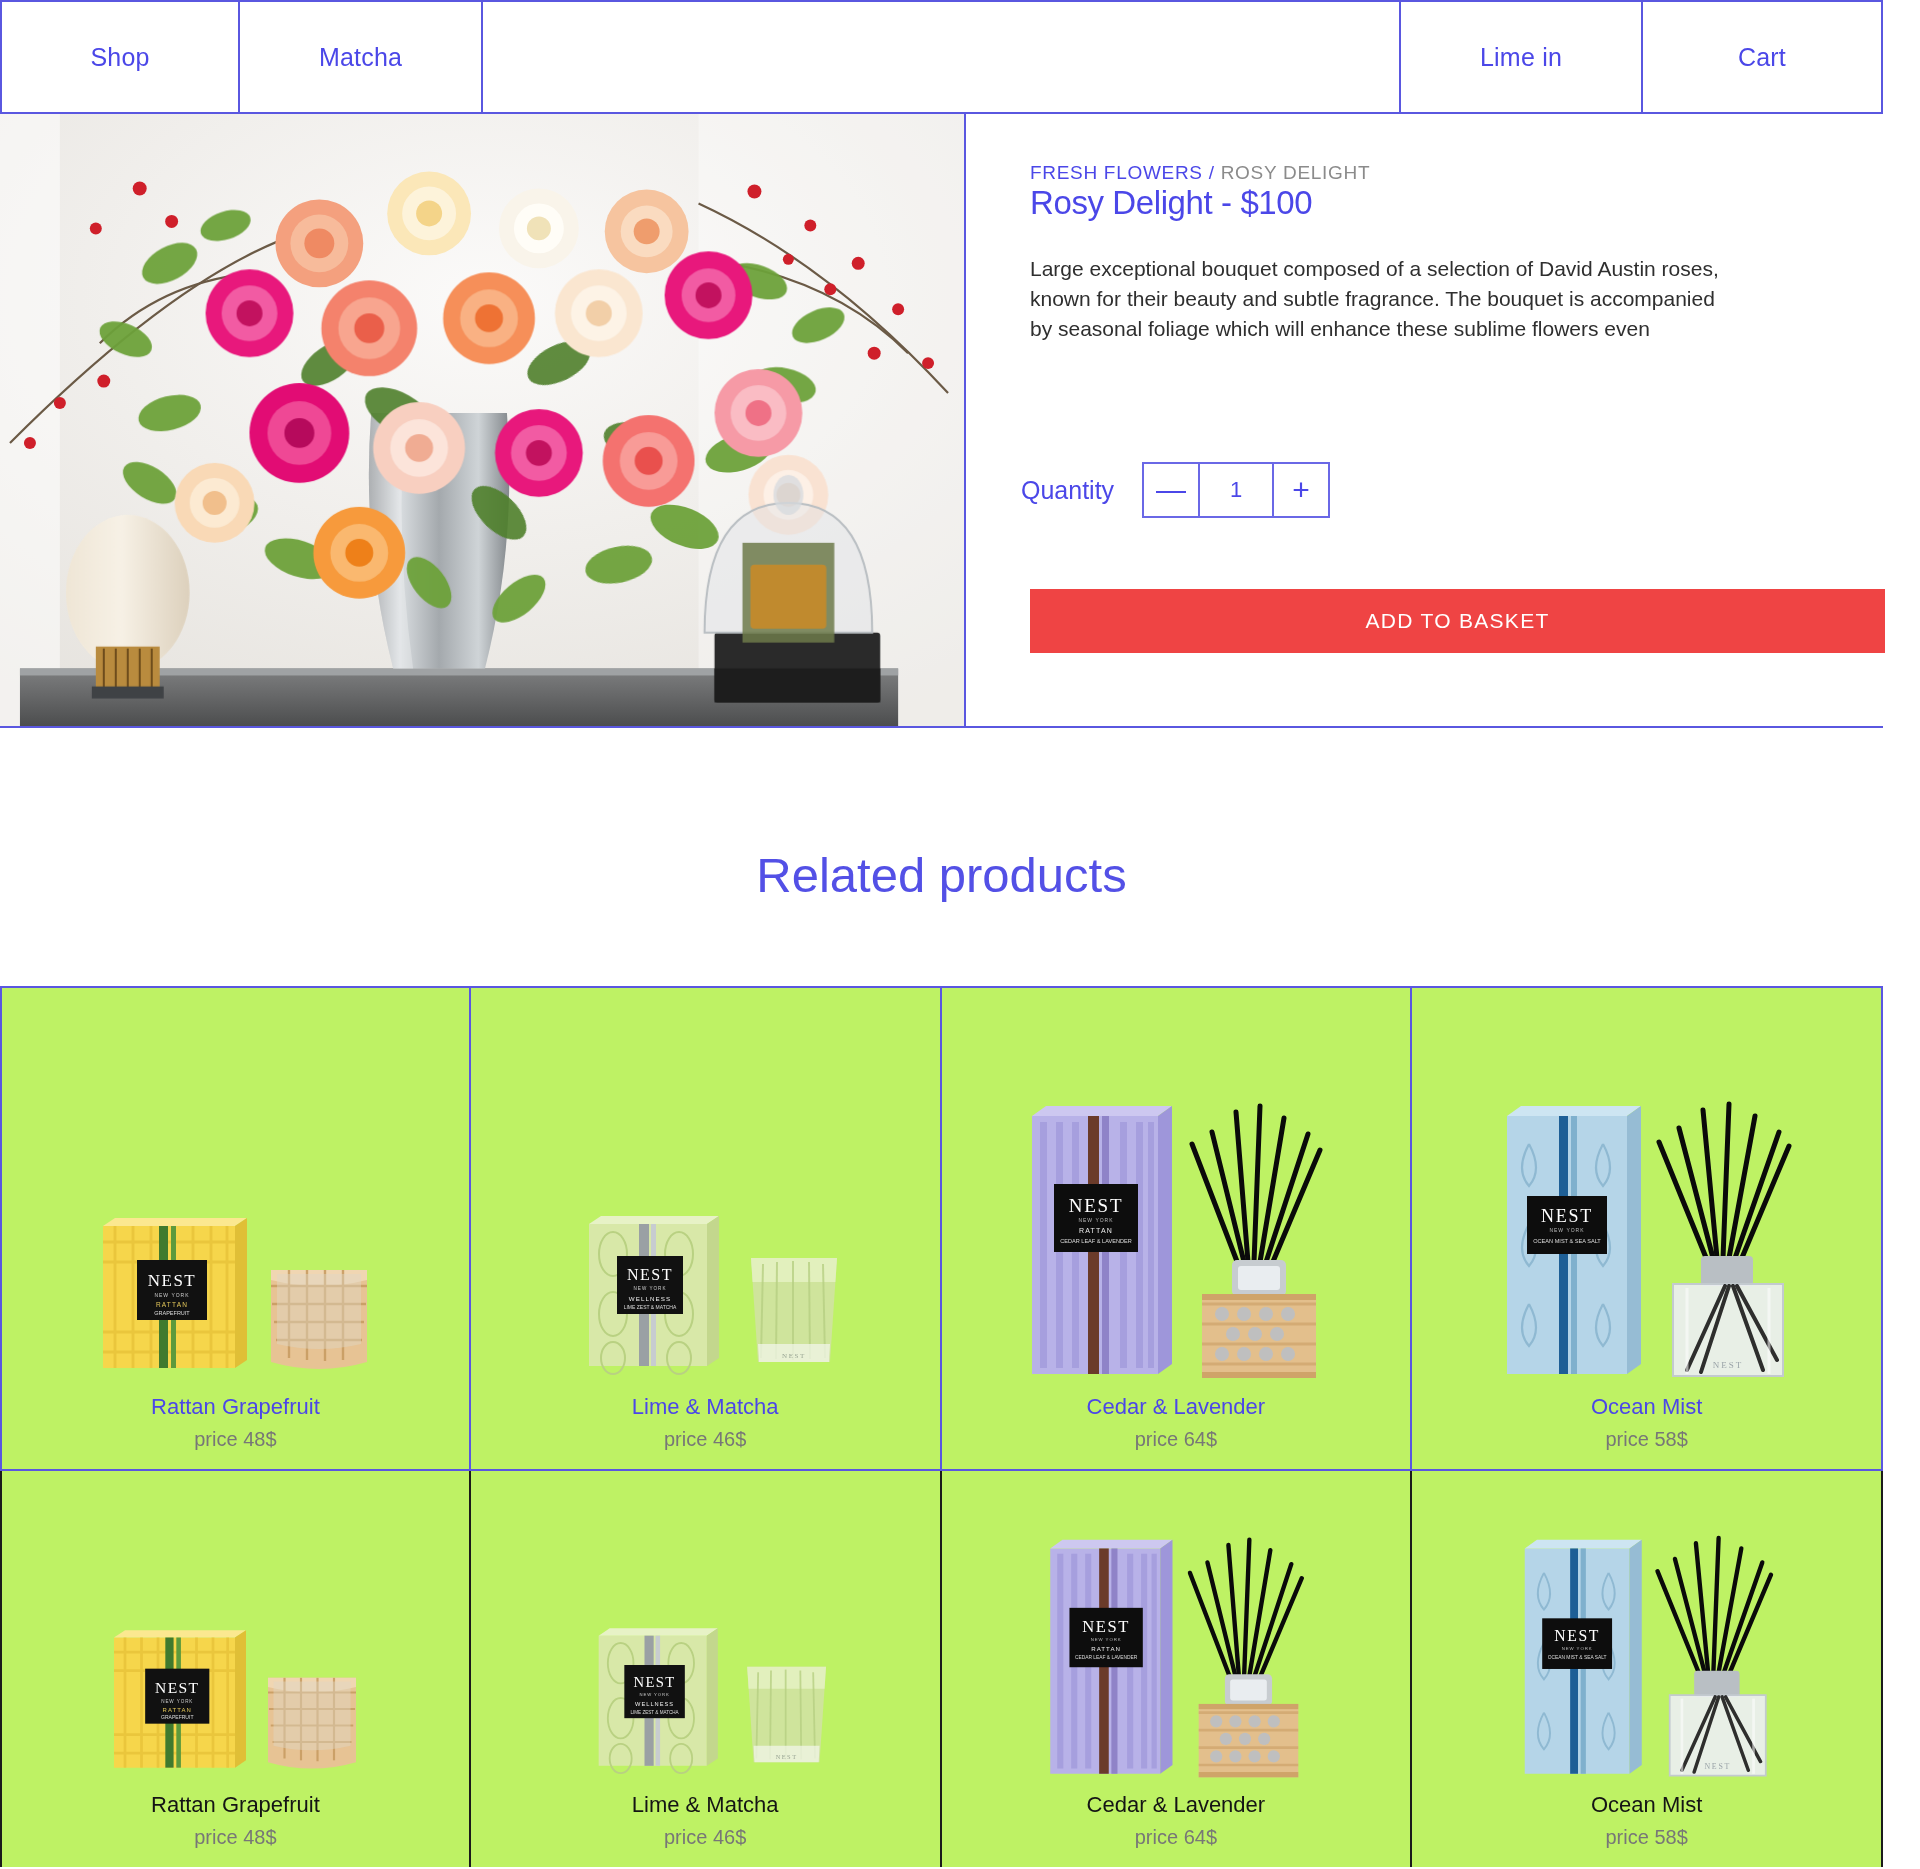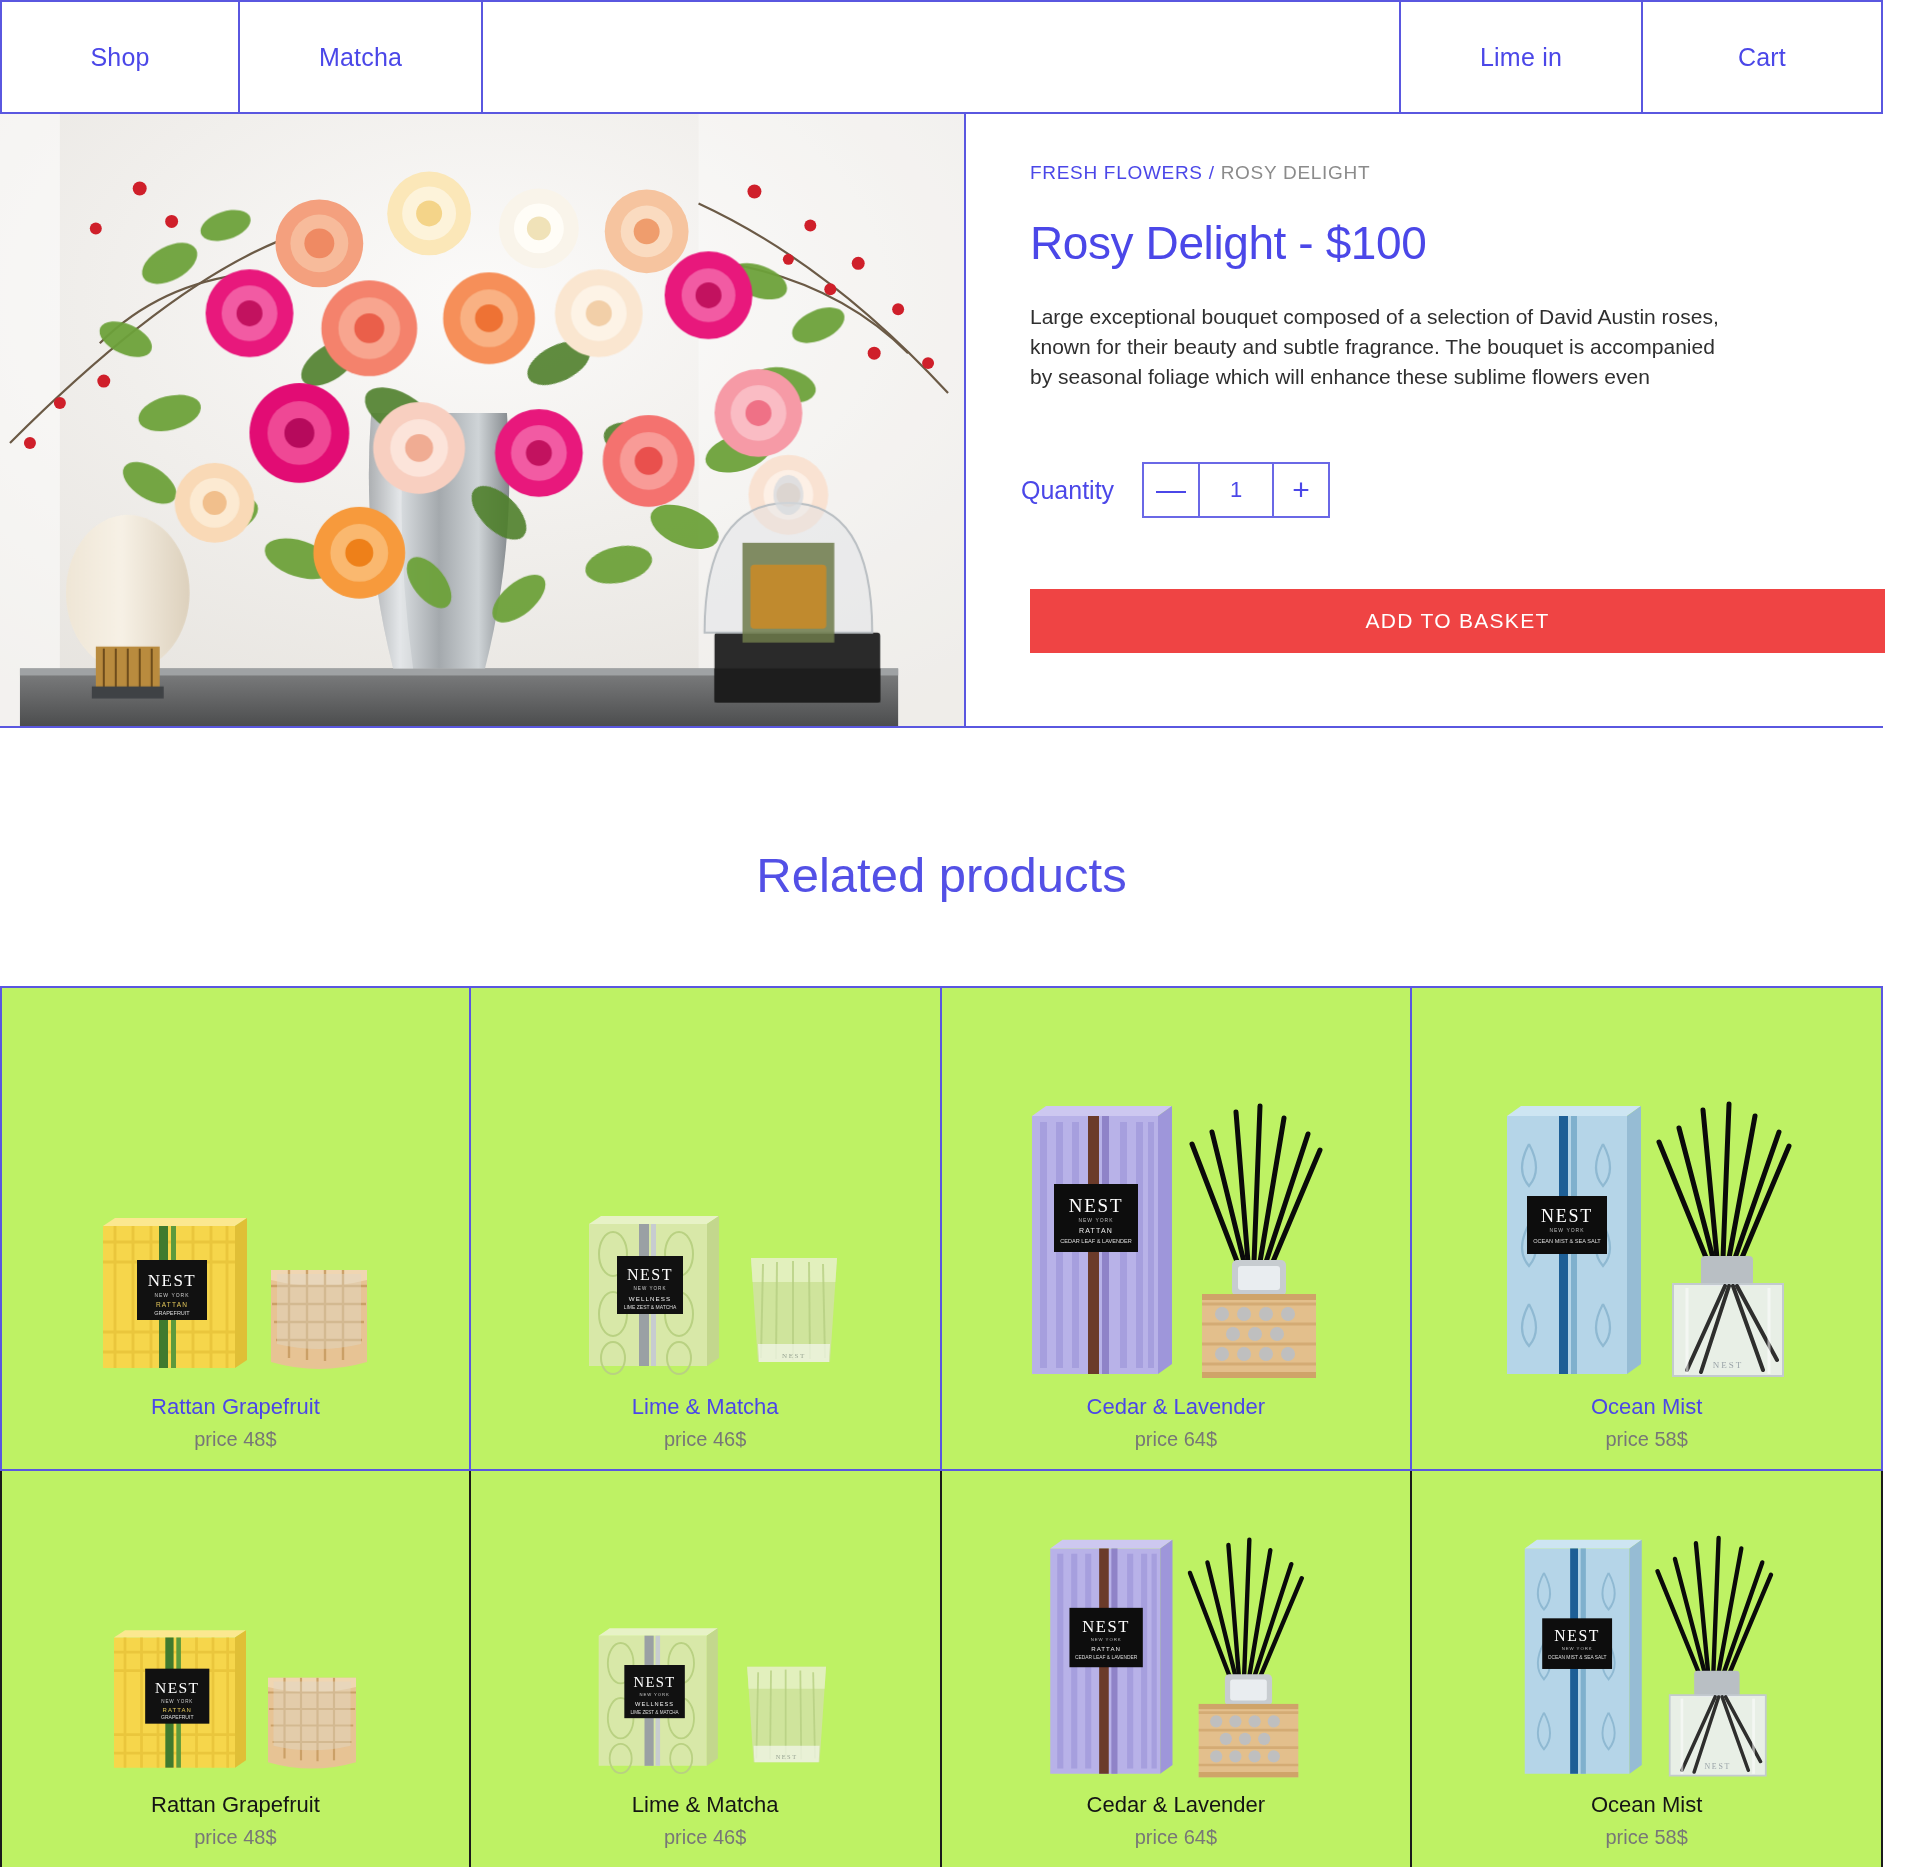--- a/index.html
+++ b/index.html
@@ -46,28 +46,28 @@
   }
   .hero-image svg { position: absolute; inset: 0; width: 100%; height: 100%; }
 
   .hero-info {
     flex: 1 1 auto;
     padding: 48px 60px 0 64px;
     position: relative;
   }
   .breadcrumb {
     font-size: 19px; letter-spacing: .7px;
-    margin-bottom: 32px; white-space: nowrap;
+    white-space: nowrap;
   }
   .bc-cat  { color: #4b47e8; }
   .bc-sep  { color: #4b47e8; }
   .bc-cur  { color: #8b8b8b; }
 
   .product-title {
-    font-size: 46px; font-weight: 400; color: #4b47e8;
+    font-size: 33px; font-weight: 400; color: #4b47e8;
     letter-spacing: -.4px; margin-bottom: 32px;
   }
   .product-desc {
     font-size: 21px; line-height: 1.42; color: #2f2f2f;
     max-width: 700px;
   }
 
   .qty-row {
     display: flex; align-items: center;
     position: absolute; left: 55px; top: 348px;

